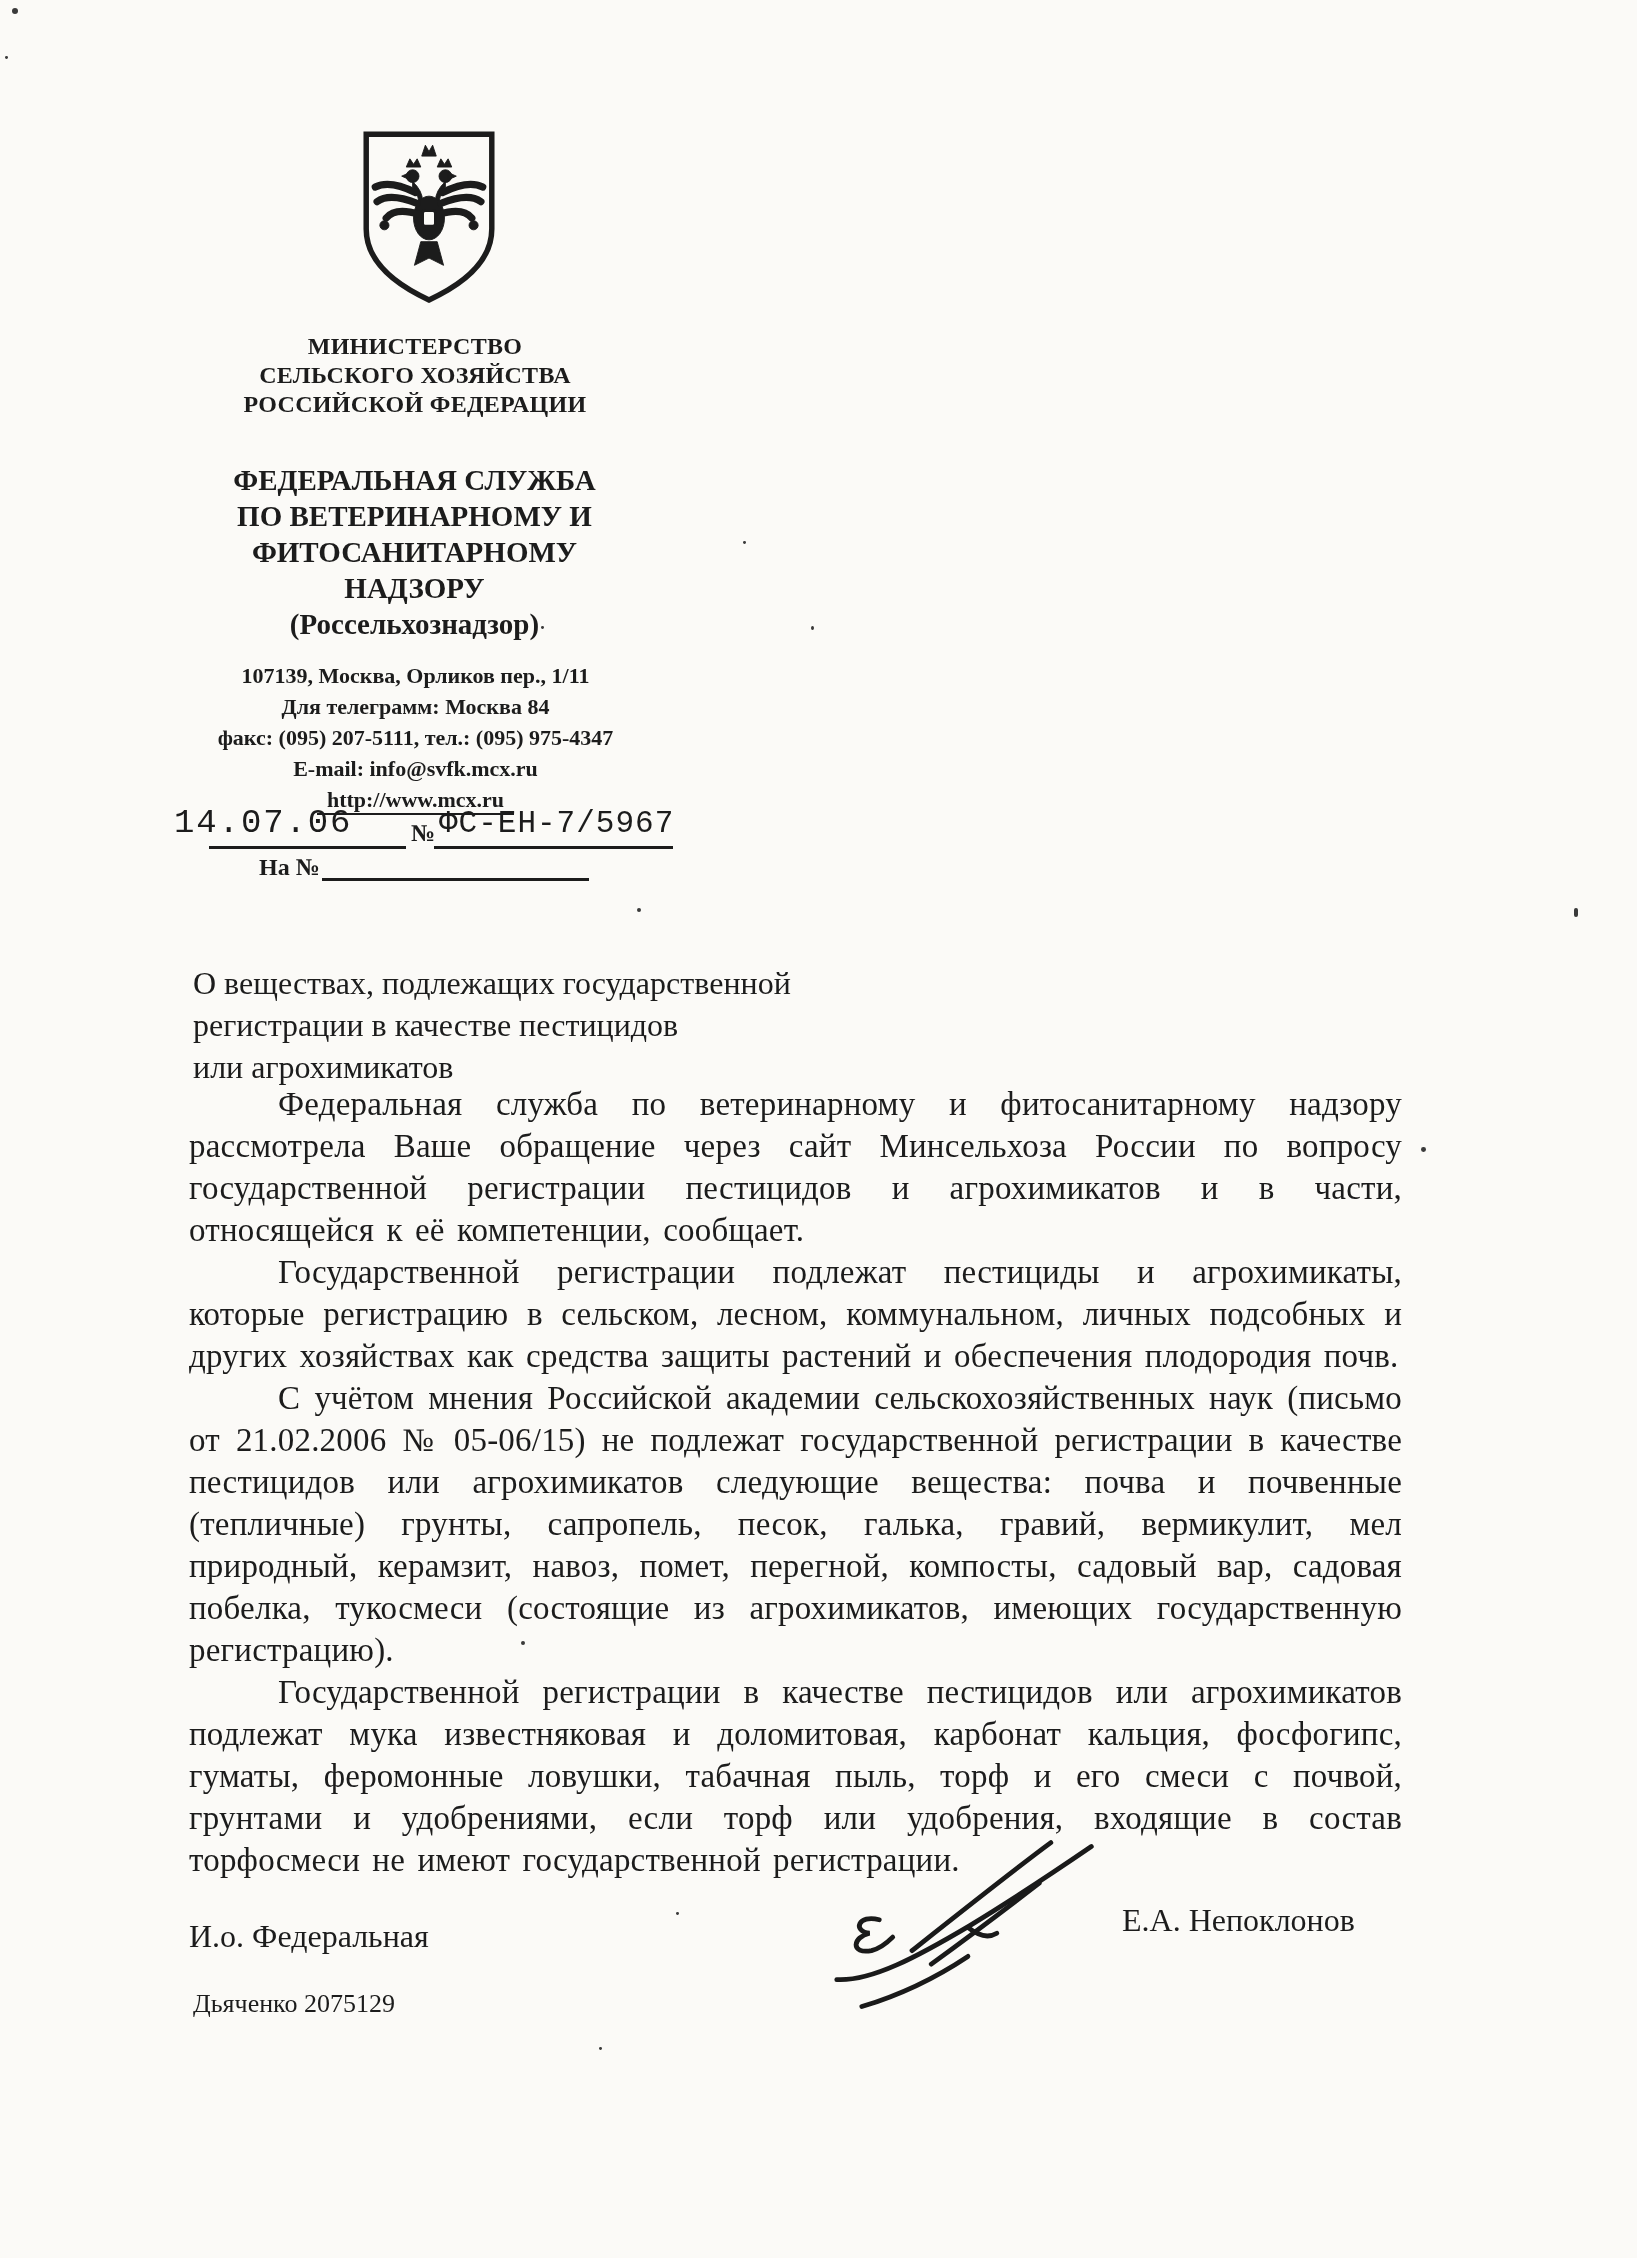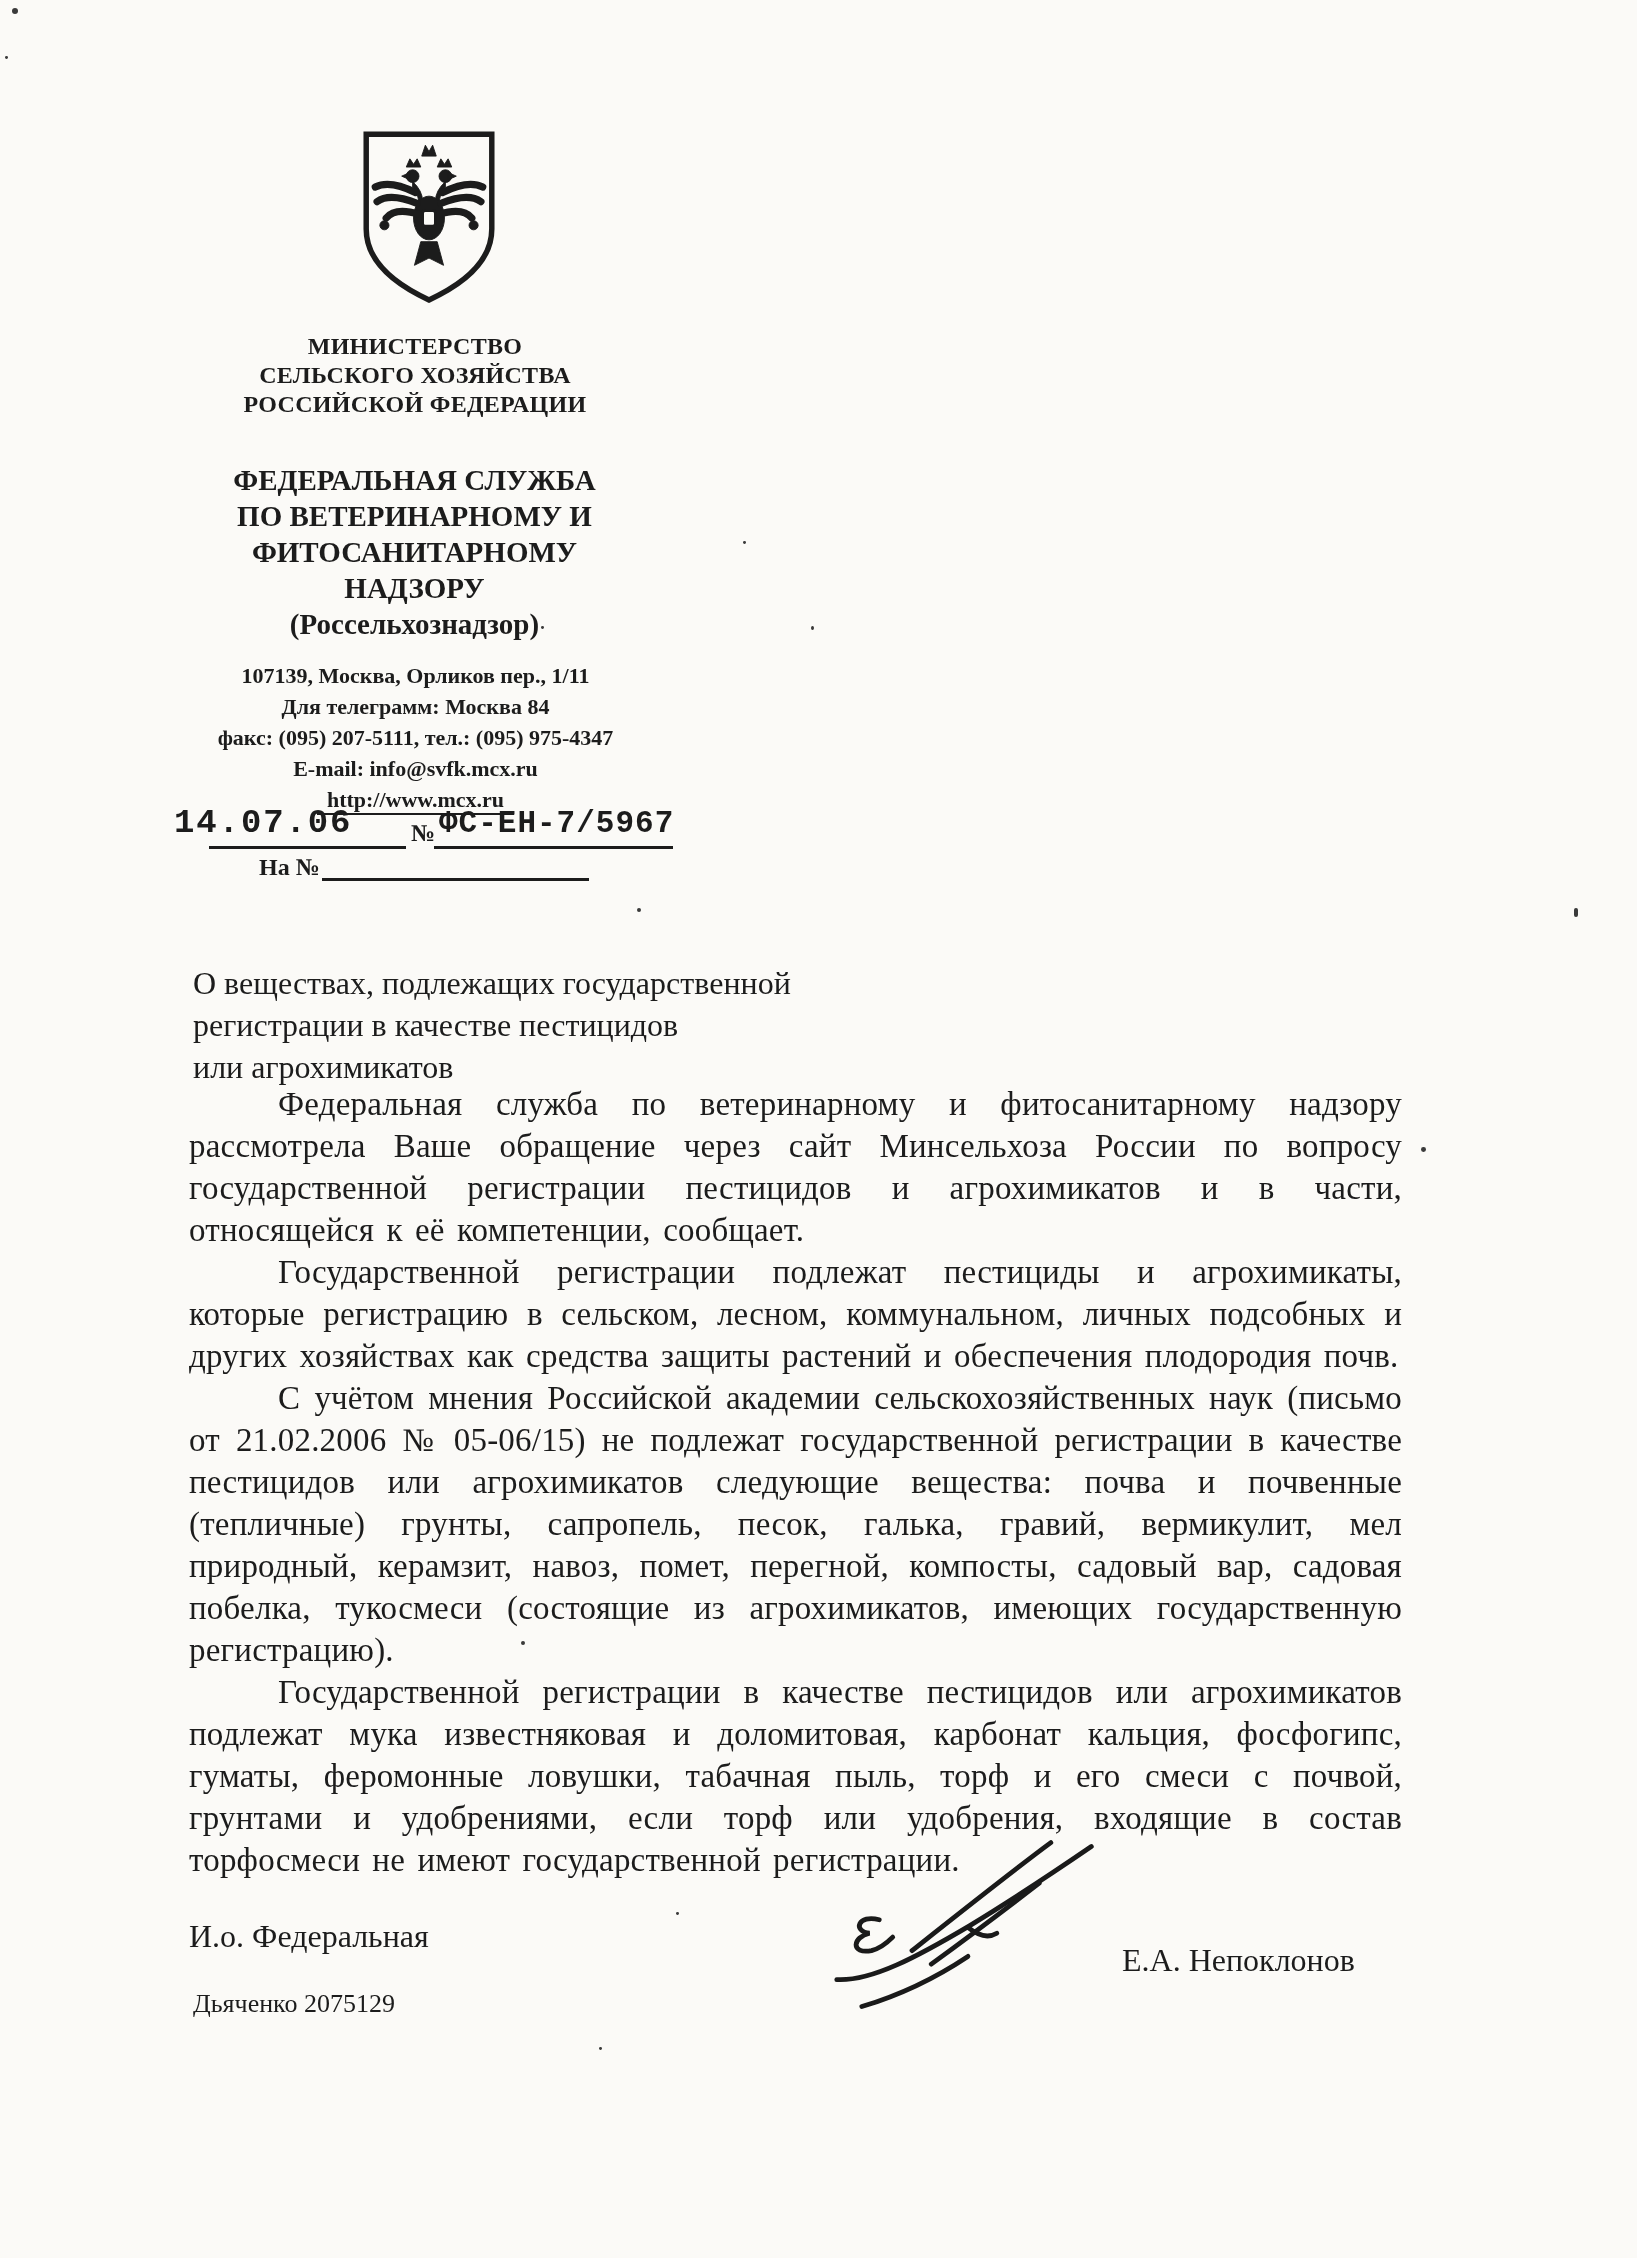--- a/index.html
+++ b/index.html
@@ -11,37 +11,37 @@
   .abs { position:absolute; }
   .center { text-align:center; }
 
   #emblem { left:350px; top:127px; width:158px; height:182px; }
 
   #ministry  { left:193px; top:332px; width:444px; font-size:24px; line-height:29px; font-weight:bold; letter-spacing:0.3px; }
   #service   { left:183px; top:446px; width:463px; font-size:29px; line-height:36px; font-weight:bold;margin-top:16px; }
   #address   { left:145px; top:660px; width:541px; font-size:22px; line-height:31px; font-weight:bold; }
   #address .url span { border-bottom:2.9px solid #1c1c1c; padding:0 9.7px 1px 9.7px; }
 
-  .mono { font-family:"Liberation Mono","DejaVu Sans Mono",monospace;font-weight:bold; }
+  .mono { font-family:"Liberation Mono","DejaVu Sans Mono",monospace; }
   #ref-date   { left:174px; top:804px; font-size:34px; letter-spacing:1.9px; }
   #ref-no-label { left:411px; top:820px; font-size:24px; font-weight:bold; }
   #ref-number { left:439px; top:806px; font-size:31px; letter-spacing:1px; }
   #reply-label { left:259px; top:854px; font-size:24px; font-weight:bold; }
   .rule { position:absolute; height:2.9px; background:#1c1c1c; }
   #rule-date   { left:209px; top:846px; width:197px; }
   #rule-number { left:434px; top:846px; width:239px; }
   #rule-reply  { left:322px; top:878px; width:267px; }
 
   #subject { left:193px; top:962px; width:676px; font-size:32px; line-height:42px; }
 
   #body { left:189px; top:1083px; width:1213px; font-size:33px; line-height:42px; text-align:justify; letter-spacing:0.2px; word-spacing:3.9px; }
   #body p { margin:0; text-indent:89px; }
 
   #sig-position { left:189px; top:1918px; font-size:32px; }
-  #sig-name     { left:1122px; top:1902px; font-size:32px;margin-top:40px; }
+  #sig-name     { left:1122px; top:1902px; font-size:32px; }
   #signature    { left:823px; top:1833px; width:285px; height:188px; }
   #executor     { left:193px; top:1989px; font-size:26px; }
 
   .speck { position:absolute; background:#3a3a3a; border-radius:50%; }
 </style>
 </head>
 <body>
 
 <div class="page">
 

